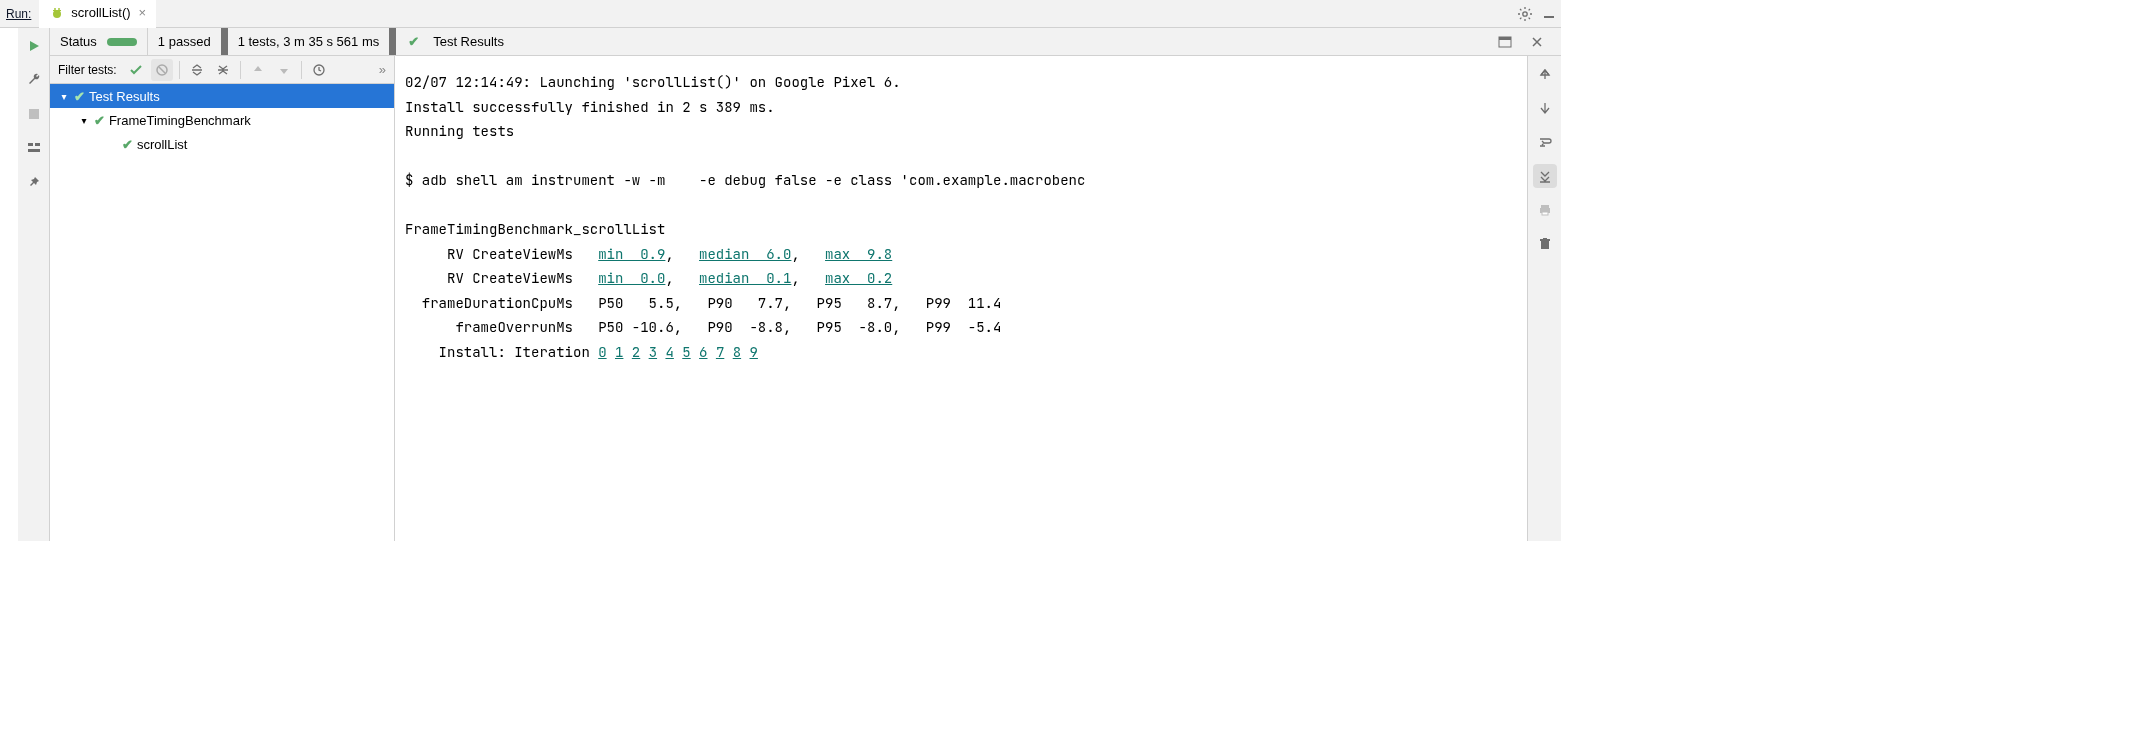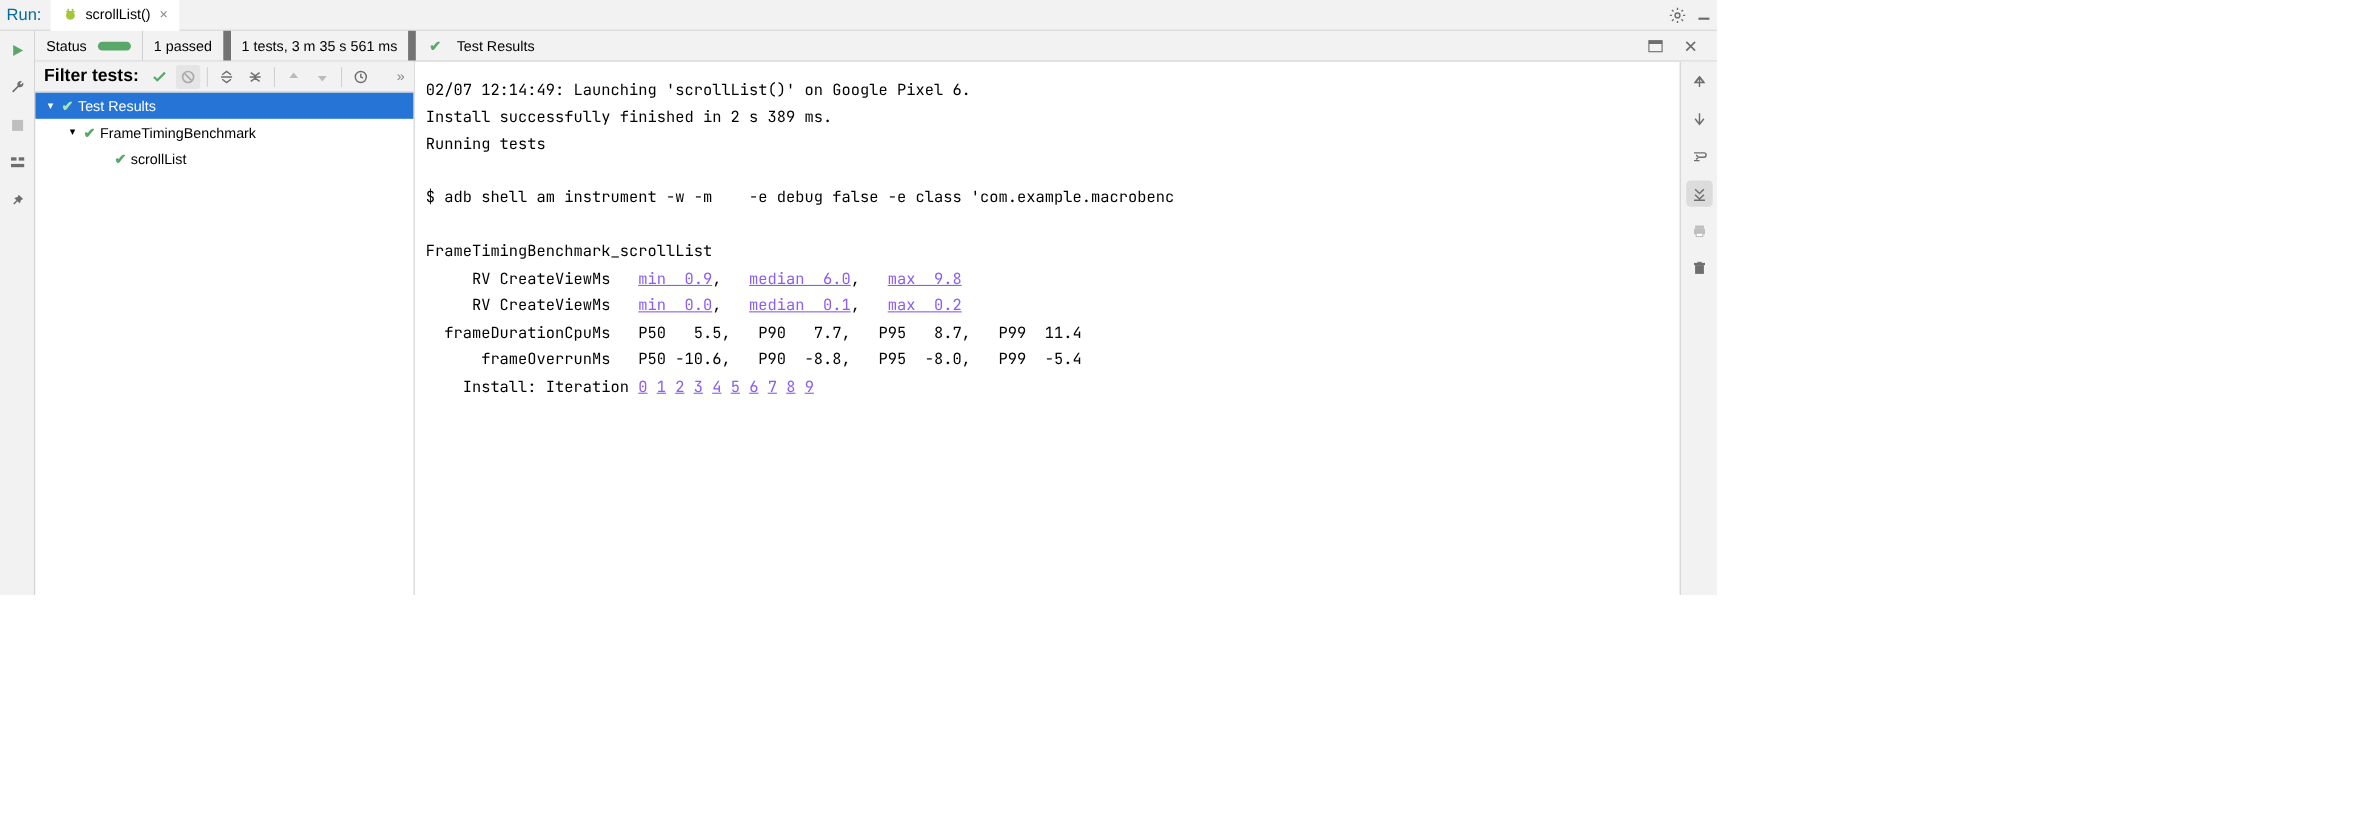--- a/index.html
+++ b/index.html
@@ -11,34 +11,34 @@
   width: 1561px;
   height: 541px;
   overflow: hidden;
 }
 .panel { display: flex; flex-direction: column; height: 100%; }
 .tab-row {
   display: flex; align-items: center; height: 28px;
   border-bottom: 1px solid #d1d1d1; background: #f2f2f2;
   padding-left: 6px;
 }
-.run-label { font-size: 15px; margin-right: 8px; color: #0369a1; }
+.run-label { font-size: 12px; margin-right: 8px; color: #0f172a; text-decoration: underline; }
 .tab {
   display: flex; align-items: center; height: 43px; padding: 0 10px;
   background: #fff; border-bottom: 3px solid #3b82f6;
   gap: 6px;
 }
 .tab-icon { width: 16px; height: 16px; display: flex; align-items: center; justify-content: center; }
 .tab-close { color: #888; cursor: pointer; margin-left: 2px; }
 .tab-spacer { flex: 1; }
 .icon-btn {
   width: 24px; height: 24px; display: flex; align-items: center; justify-content: center;
   color: #6e6e6e; cursor: pointer; border-radius: 3px;
 }
-.body-row { display: flex; flex: 1; min-height: 0; }
+.body-row { display: flex; flex: 1; min-height: 0; padding-left: 18px; }
 .left-rail {
   width: 32px; background: #f2f2f2; border-right: 1px solid #d1d1d1;
   display: flex; flex-direction: column; align-items: center; padding-top: 6px; gap: 10px;
 }
 .rail-btn {
   width: 24px; height: 24px; display: flex; align-items: center; justify-content: center;
   cursor: pointer; color: #6e6e6e;
 }
 .main-area { flex: 1; display: flex; flex-direction: column; min-height: 0; }
 .status-bar {
@@ -56,21 +56,21 @@
 .content-row { display: flex; flex: 1; min-height: 0; }
 .left-panel {
   width: 345px; border-right: 1px solid #d1d1d1;
   display: flex; flex-direction: column;
 }
 .filter-bar {
   display: flex; align-items: center; height: 28px;
   border-bottom: 1px solid #d1d1d1; background: #f2f2f2;
   padding: 0 8px; gap: 4px;
 }
-.filter-label { font-size: 16px; margin-right: 4px; font-weight: bold; }
+.filter-label { font-size: 12px; margin-right: 4px; }
 .tool-btn {
   width: 22px; height: 22px; display: flex; align-items: center; justify-content: center;
   cursor: pointer; color: #6e6e6e; border-radius: 3px;
 }
 .tool-btn.active { color: #59a869; }
 .tool-btn.disabled { color: #bbb; background: #e5e5e5; border-radius: 3px; }
 .divider { width: 1px; height: 18px; background: #d1d1d1; margin: 0 2px; }
 .tests-header {
   height: 24px; display: flex; align-items: center; padding: 0 8px;
   border-bottom: 1px solid #d1d1d1; font-size: 12px;
@@ -90,21 +90,21 @@
 .console {
   flex: 1; padding: 14px 10px; overflow: auto;
   font-family: "JetBrains Mono", "Menlo", "Consolas", monospace;
   font-size: 14px; line-height: 1.75; white-space: pre;
 }
 .right-rail {
   width: 34px; background: #f2f2f2; border-left: 1px solid #d1d1d1;
   display: flex; flex-direction: column; align-items: center; padding-top: 6px; gap: 10px;
 }
 .right-rail .rail-btn.highlight { background: #dcdcdc; border-radius: 4px; }
-.link { color: #8b5cf6; text-decoration: underline; cursor: pointer; }
+.link { color: #0f766e; text-decoration: underline; cursor: pointer; }
 .check-sm { color: #59a869; font-weight: bold; margin-right: 6px; }
 </style>
 </head>
 <body>
 
 <div class="panel">
   <div class="tab-row">
     <span class="run-label">Run:</span>
     <div class="tab">
       <span class="tab-icon">

